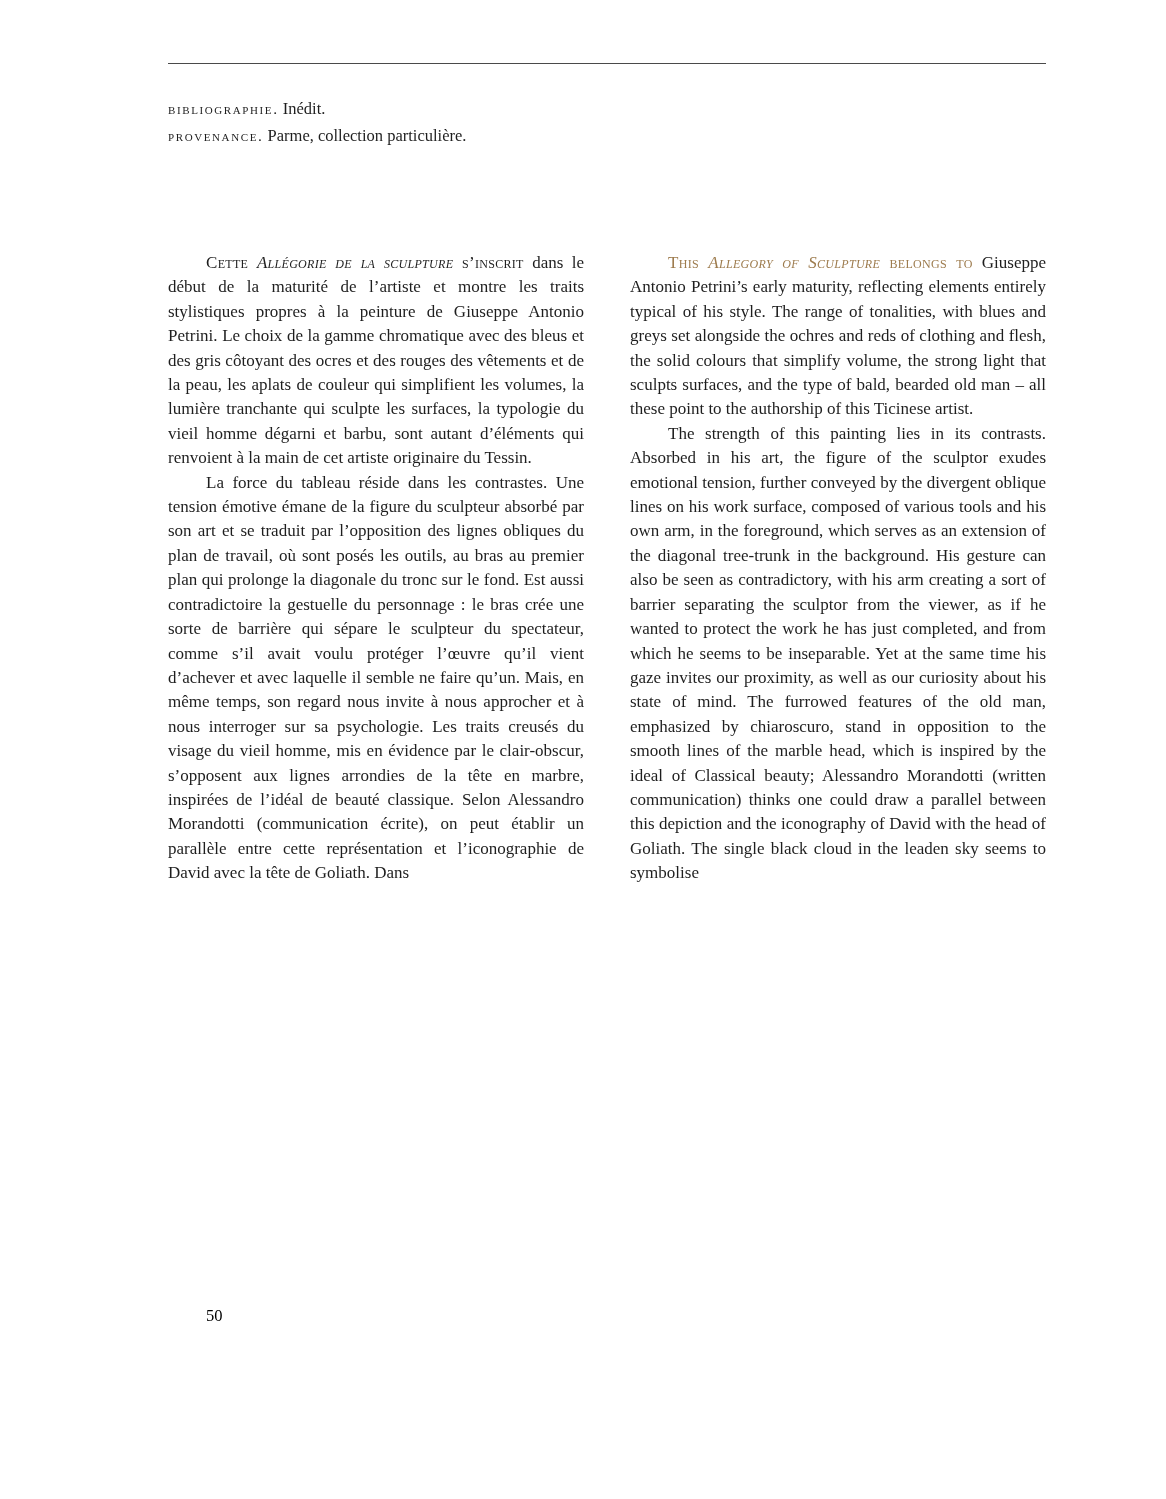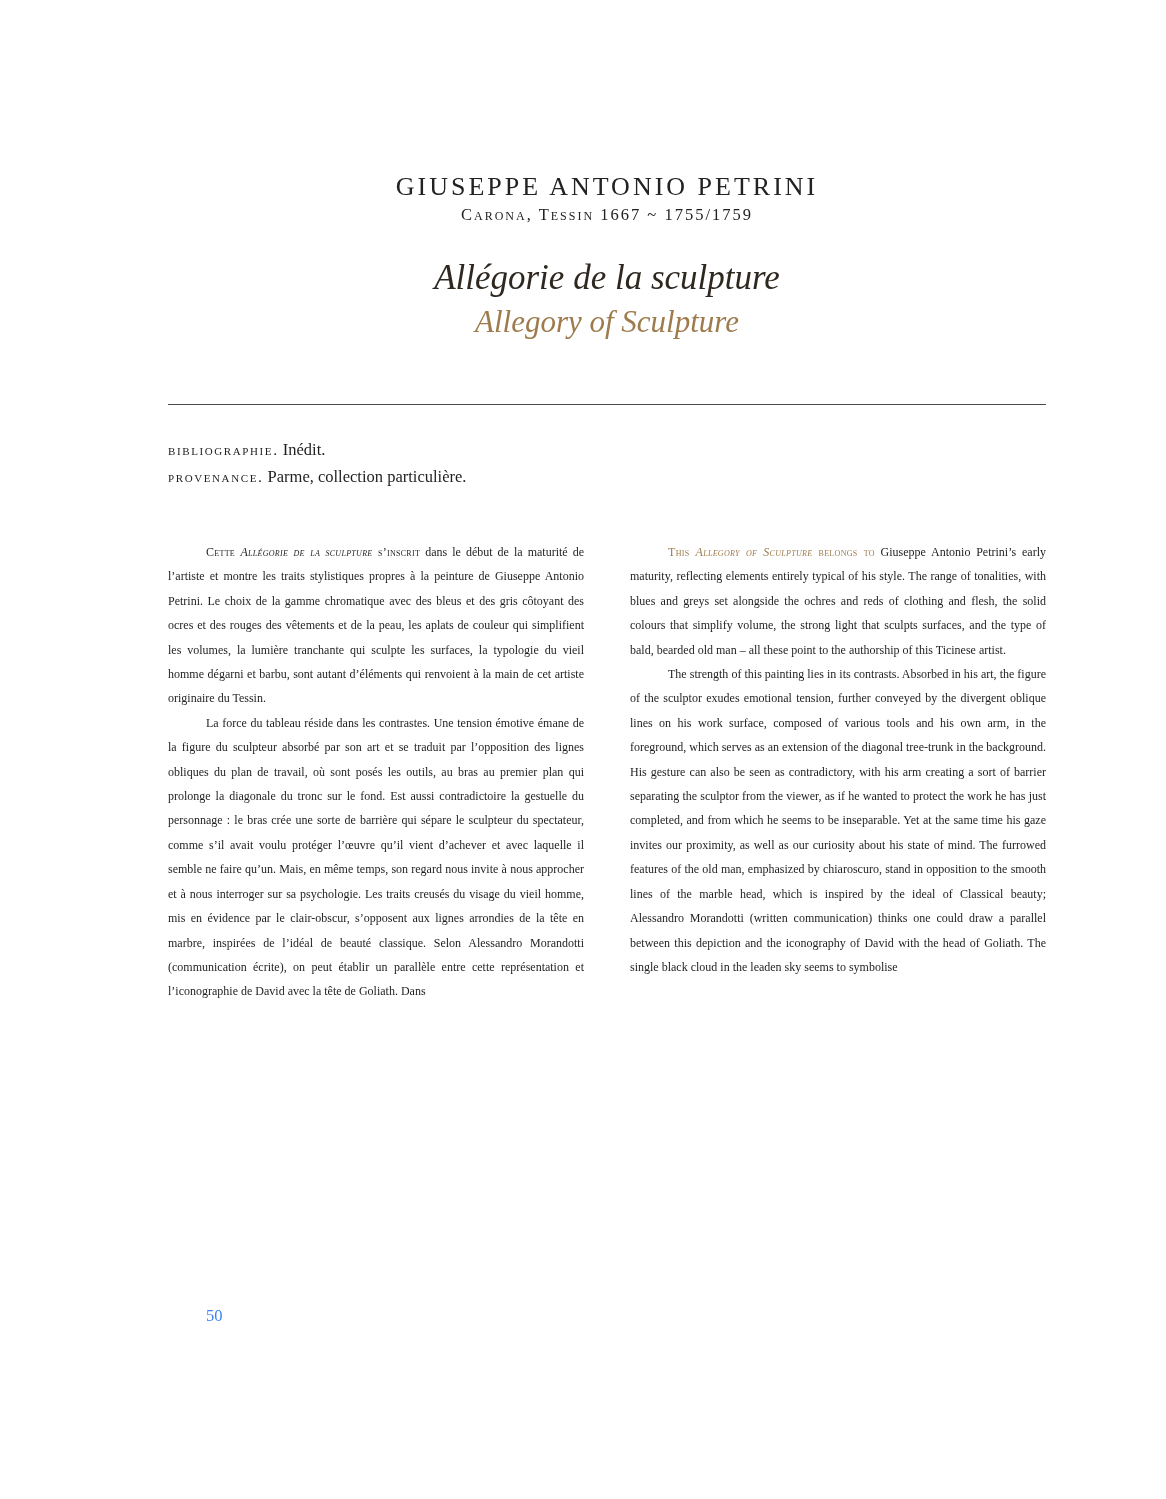--- a/index.html
+++ b/index.html
@@ -73,49 +73,43 @@
   .prov-line { line-height: 27px; }
   .prov-label {
     font-variant: small-caps;
     letter-spacing: 1.6px;
     font-size: 15.5px;
   }
   .columns {
     display: grid;
     grid-template-columns: 1fr 1fr;
     column-gap: 46px;
-    margin-top: 50px;
-    font-size: 12px;
+    margin-top: 102px;
+    font-size: 17px;
     line-height: 24.4px;
     text-align: justify;
   }
   .para { margin: 0; text-indent: 38px; }
   .lead { font-variant: small-caps; letter-spacing: 0.3px; }
   .lead-title { font-style: italic; }
   .lead-accent { color: var(--accent, #9d7b4d); }
   .page-number {
     position: absolute;
     left: 206px;
     top: 1306px;
     font-size: 16.5px;
-    color: #3b82f6;
+    color: #000000;
   }
 </style>
 </head>
 <body>
 
 <div class="page">
   <div class="content">
 
-    <header>
-      <div class="artist">GIUSEPPE ANTONIO PETRINI</div>
-      <div class="dates">Carona, Tessin 1667 ~ 1755/1759</div>
-      <h1 class="title-fr">Allégorie de la sculpture</h1>
-      <h2 class="title-en">Allegory of Sculpture</h2>
-    </header>
 
     <hr class="rule">
 
 
     <section class="prov">
       <div>
         <div class="prov-line">
           <span class="prov-label">bibliographie.</span>
           <span>Inédit.</span>
         </div>

